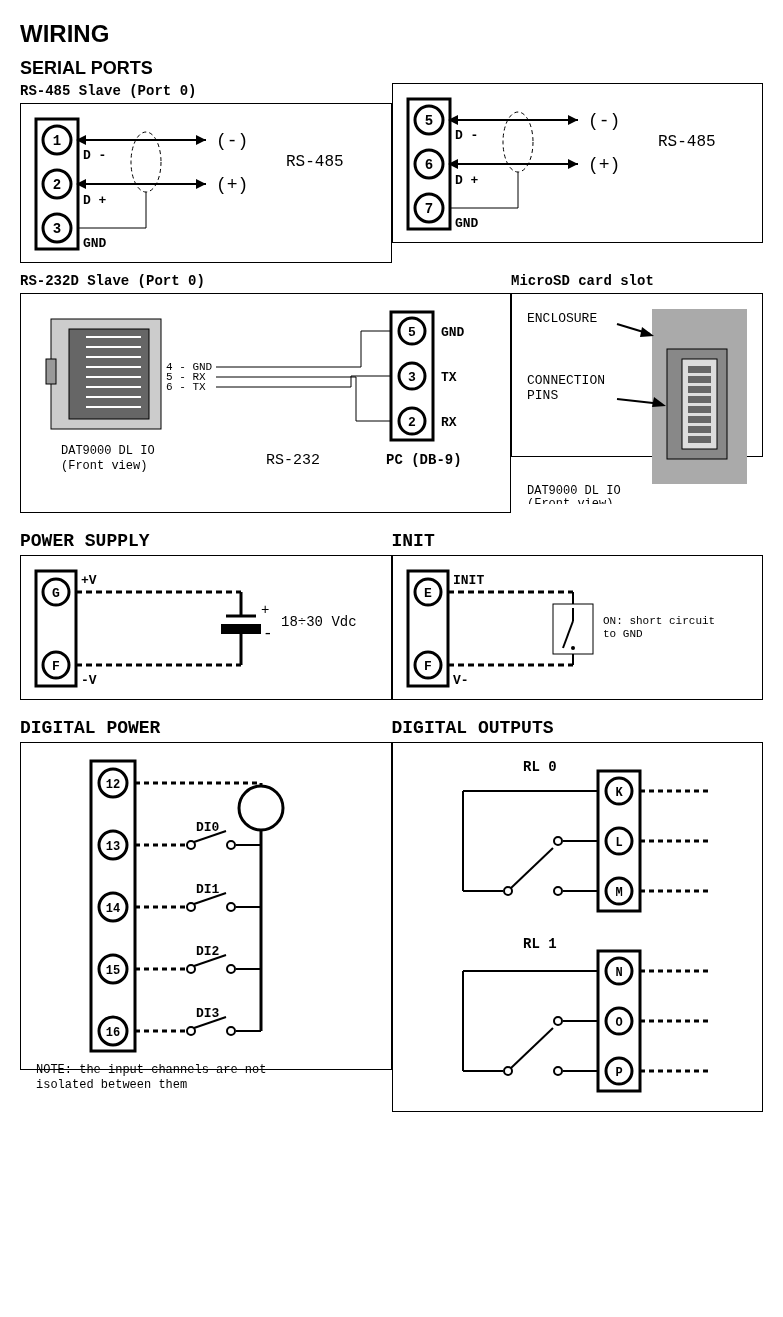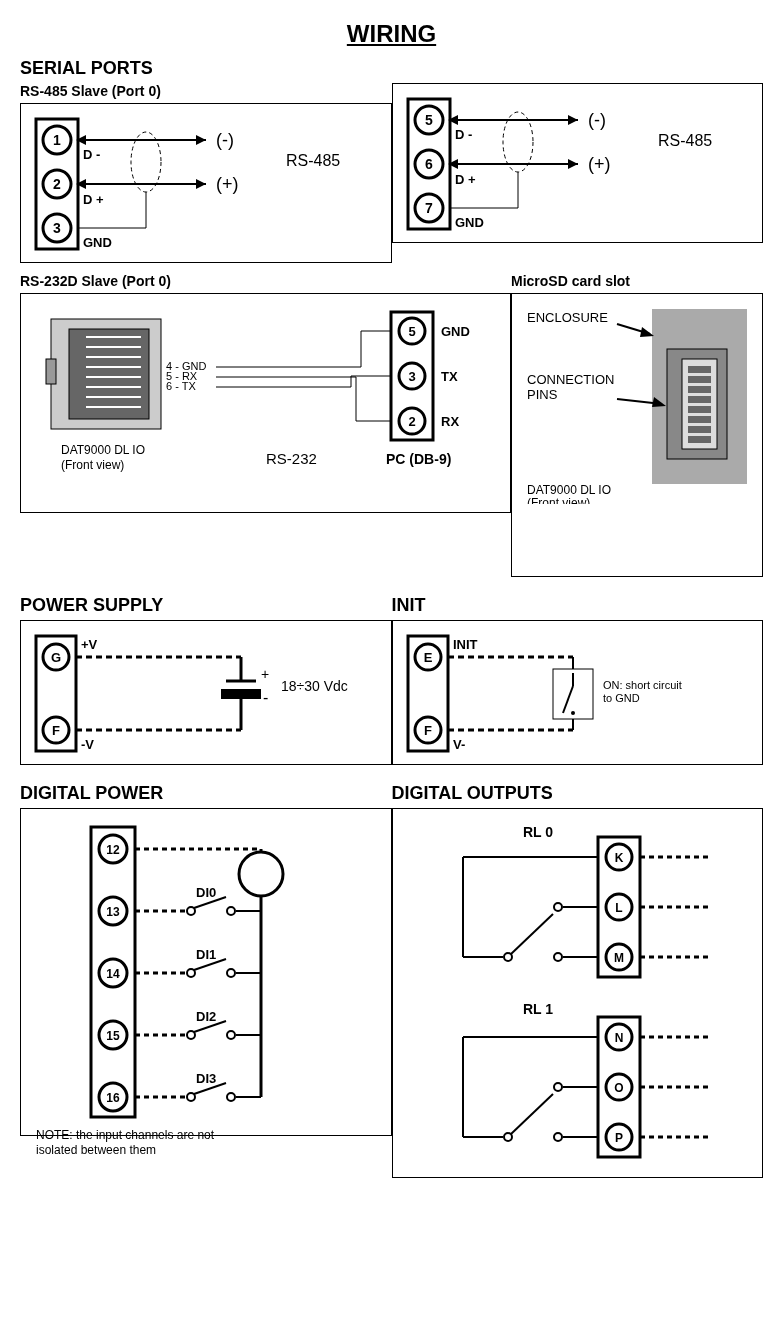--- a/index.html
+++ b/index.html
@@ -4,38 +4,37 @@
 <style>
 body {
   margin: 0;
   padding: 20px;
   font-family: Arial, sans-serif;
   font-size: 14px;
   background: white;
   width: 743px;
 }
 .title {
-  text-align: center;
   font-size: 24px;
   font-weight: bold;
-  text-decoration: underline;
   margin-bottom: 10px;
 }
 .section-label {
   font-weight: bold;
   font-size: 18px;
   margin: 8px 0 4px 0;
 }
 .sub-label {
   font-weight: bold;
   font-size: 14px;
   margin-bottom: 4px;
 }
 .row {
   display: flex;
+  font-family: Liberation Mono, monospace;
 }
 .box {
   border: 1px solid black;
   padding: 10px;
   position: relative;
   box-sizing: border-box;
 }
 svg { display: block; }
 </style>
 </head>
@@ -158,21 +157,21 @@
         <text x="410" y="122" font-weight="bold" font-size="13">RX</text>
         <text x="235" y="160" font-size="15">RS-232</text>
         <text x="30" y="150" font-size="12">DAT9000 DL IO</text>
         <text x="30" y="165" font-size="12">(Front view)</text>
         <text x="355" y="160" font-weight="bold" font-size="14">PC (DB-9)</text>
       </svg>
     </div>
   </div>
   <div style="flex:1">
     <div class="sub-label">MicroSD card slot</div>
-    <div class="box" style="height:284px">
+    <div class="box" style="height:164px">
       <svg width="230" height="200">
         <rect x="130" y="5" width="95" height="175" fill="#aaa"></rect>
         <rect x="145" y="45" width="60" height="110" fill="#888" stroke="black"></rect>
         <rect x="160" y="55" width="35" height="90" fill="#ddd" stroke="black"></rect>
         <g fill="#666">
             <rect x="166" y="62" width="23" height="7"></rect>
             <rect x="166" y="72" width="23" height="7"></rect>
             <rect x="166" y="82" width="23" height="7"></rect>
             <rect x="166" y="92" width="23" height="7"></rect>
             <rect x="166" y="102" width="23" height="7"></rect>

